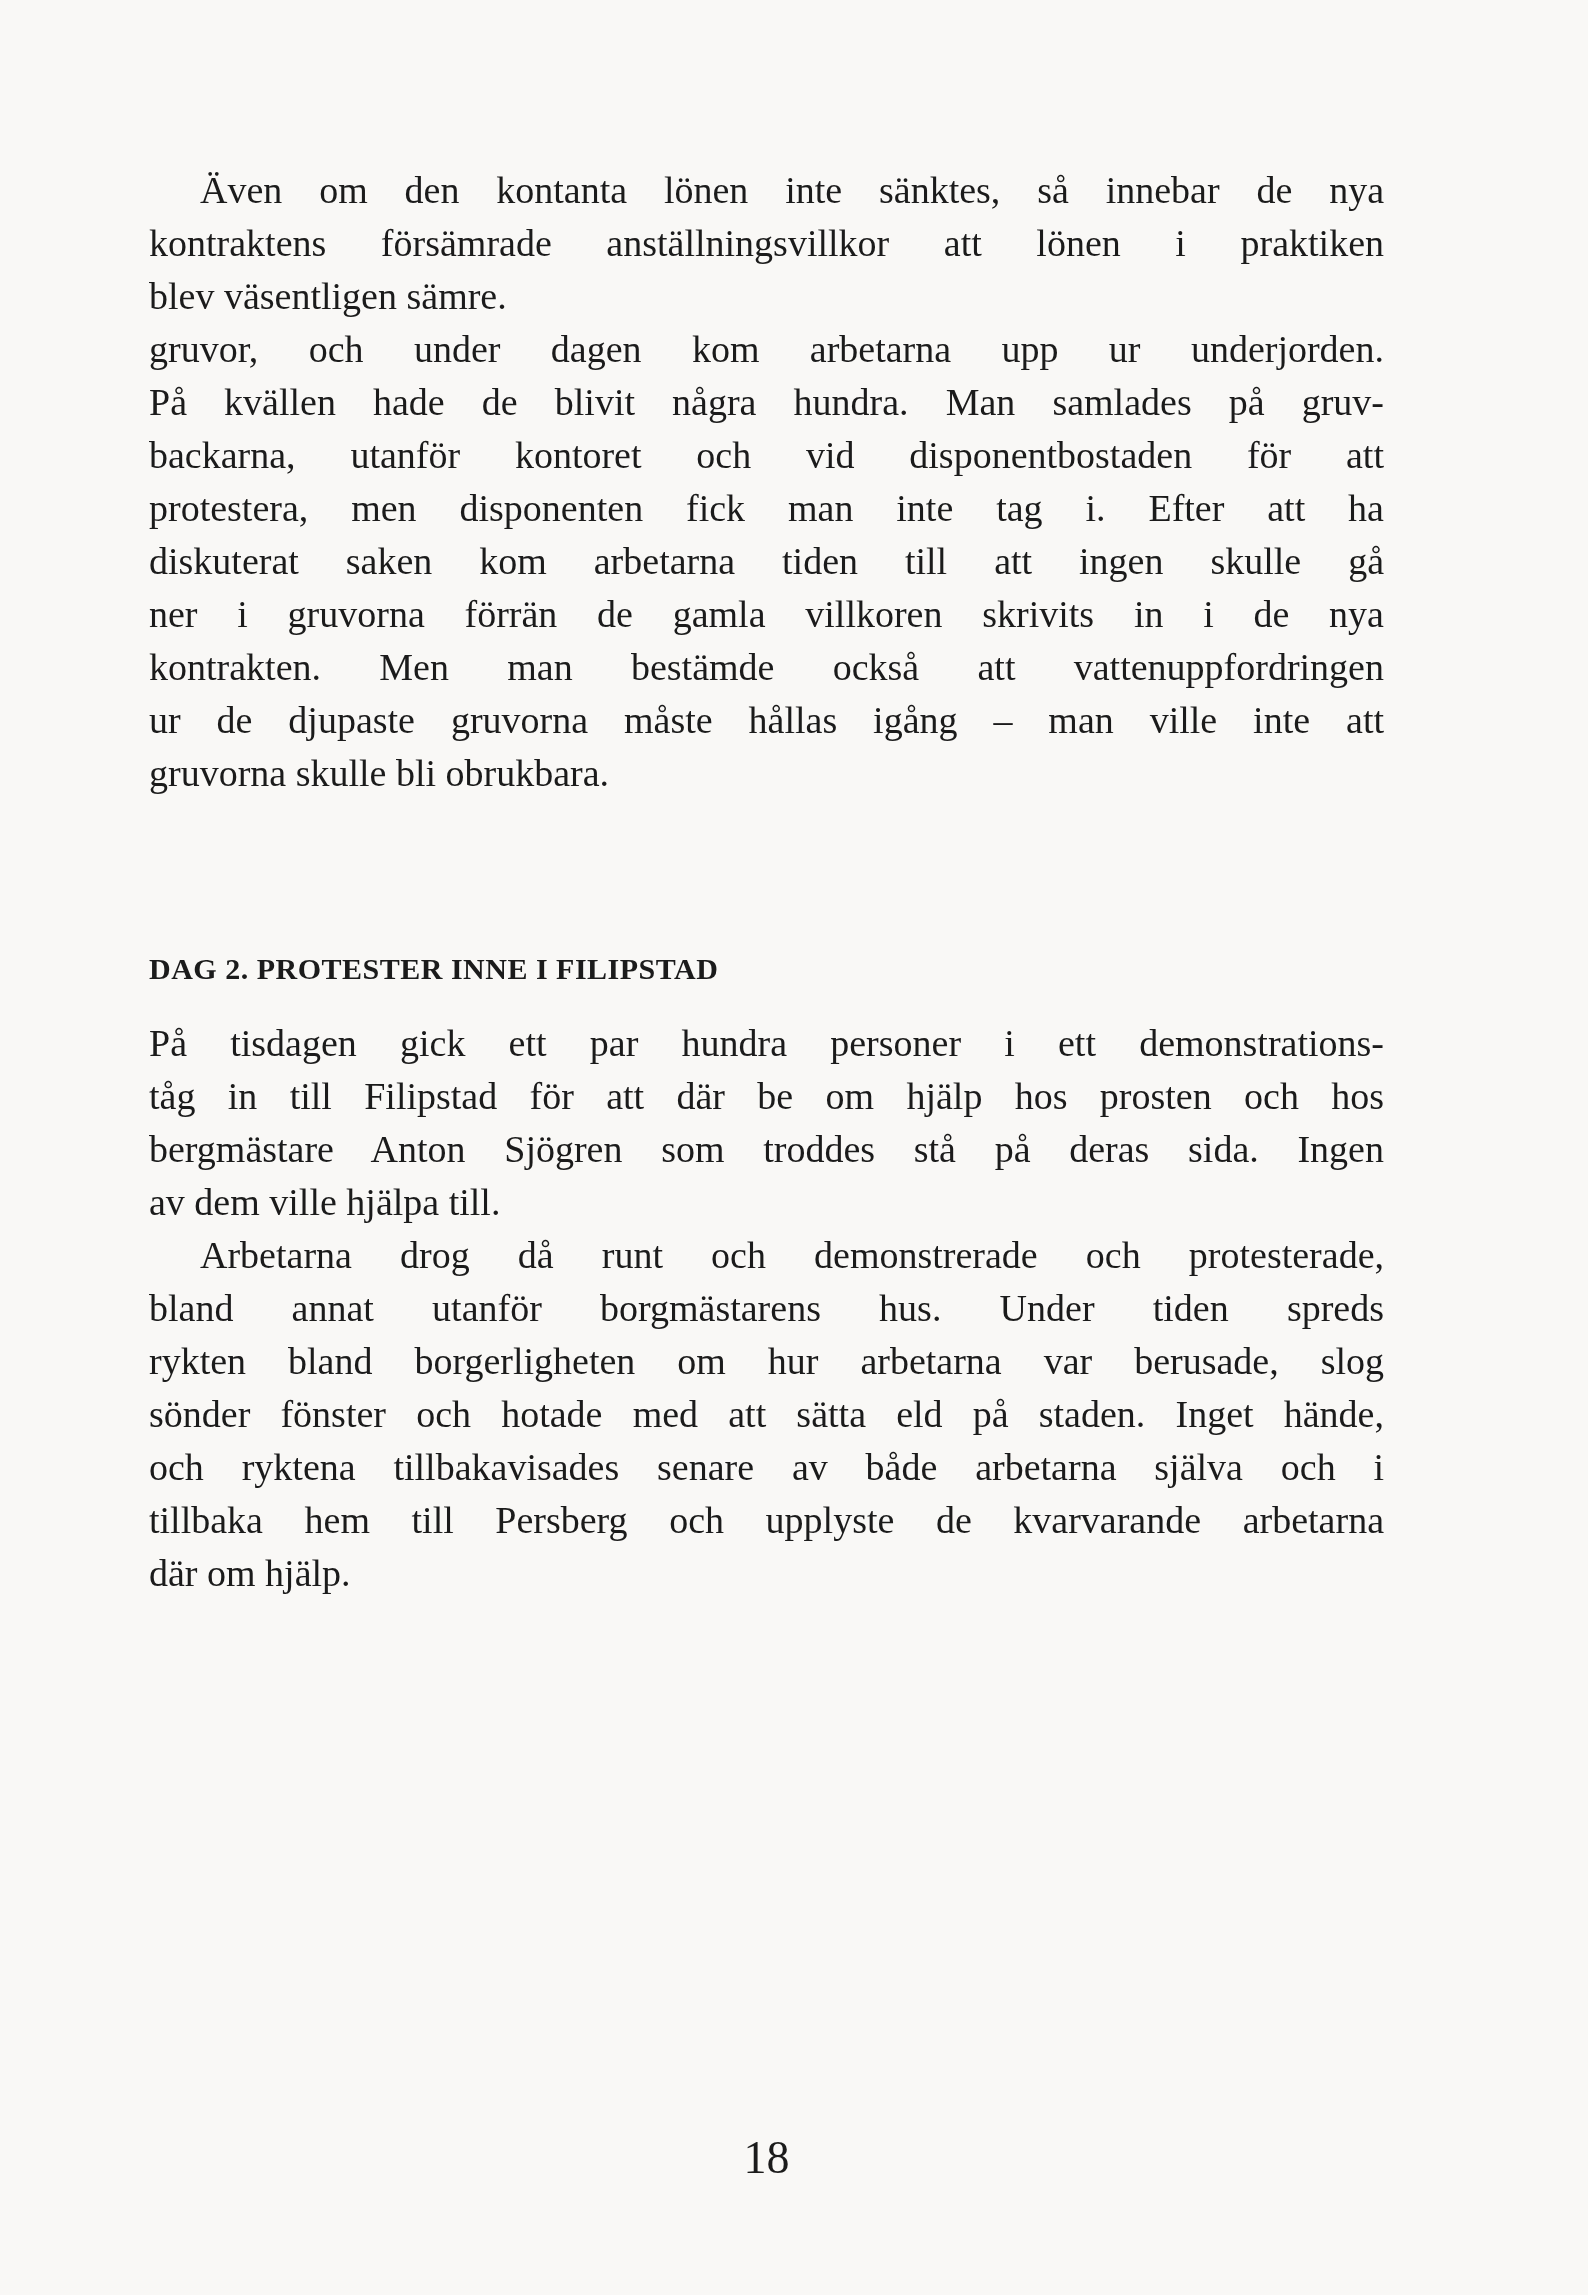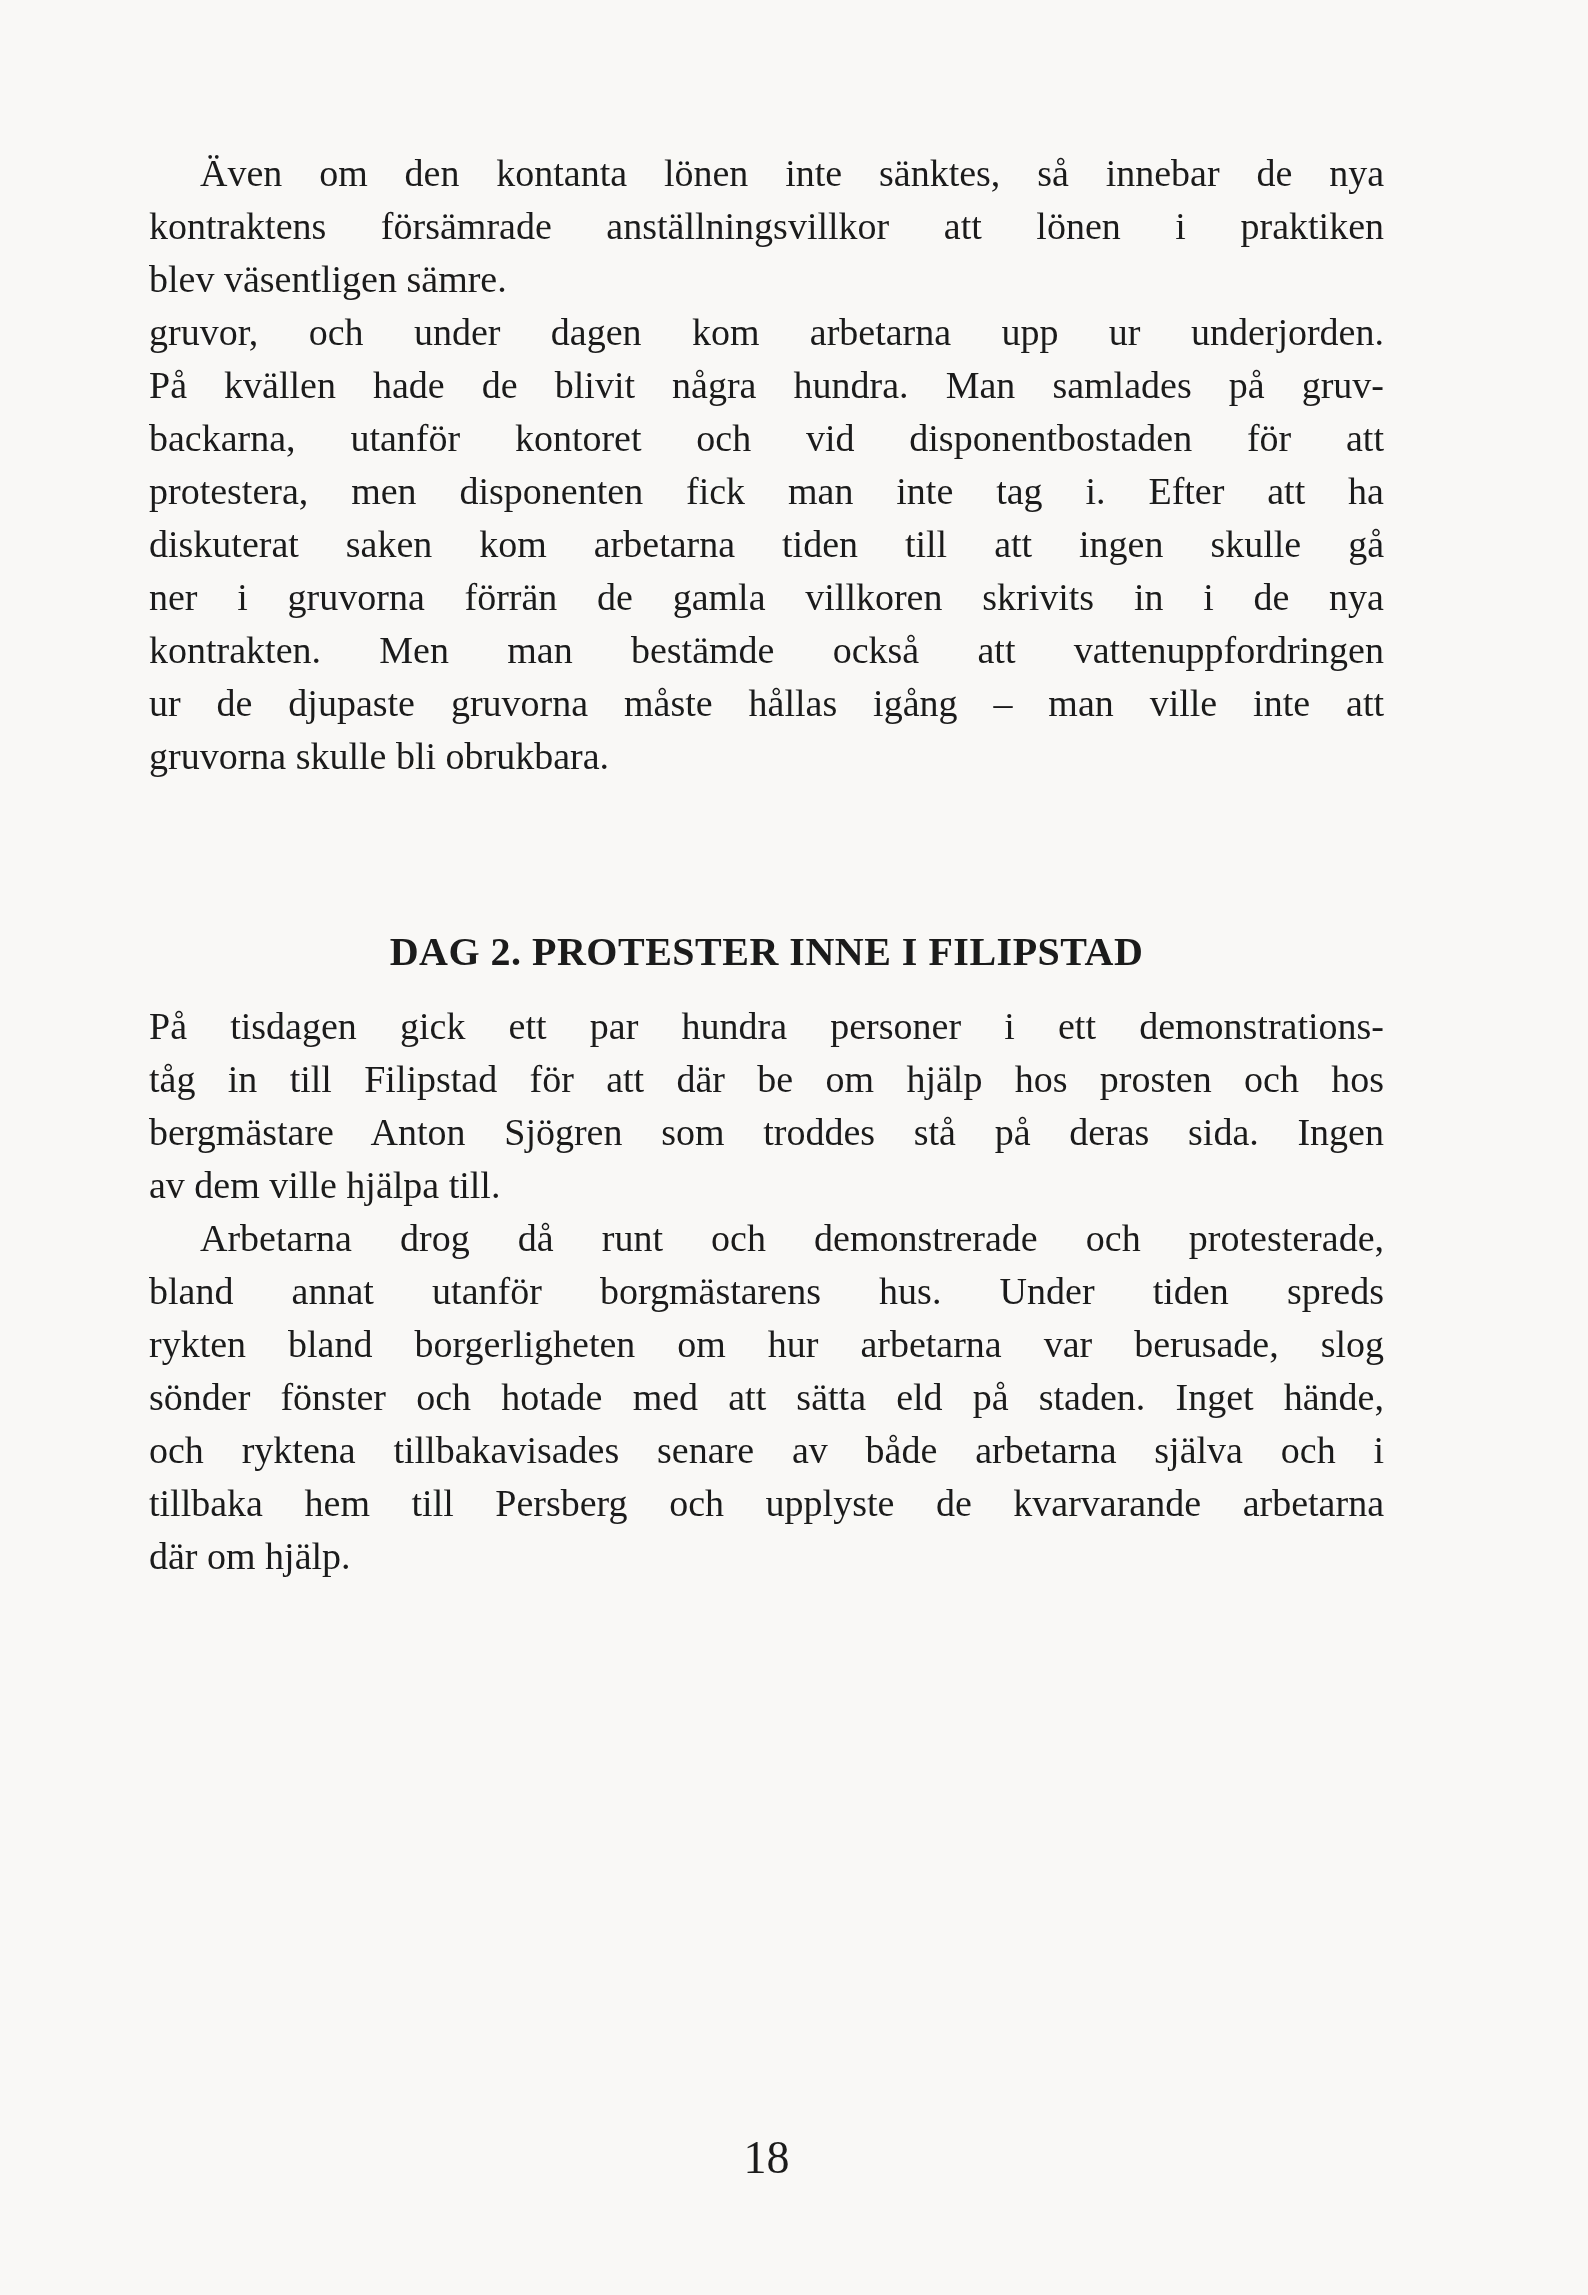--- a/index.html
+++ b/index.html
@@ -11,38 +11,37 @@
     width:1589px;
     height:2296px;
     position:relative;
     background:var(--paper);
     overflow:hidden;
     font-family:"Liberation Serif","DejaVu Serif",serif;
   }
   .text-block{
     position:absolute;
     left:149px;
-    top:147px;
+    top:164px;
     width:1235px;
     font-size:38px;
     line-height:53px;
     color:var(--ink);
   }
   .text-block p{margin:0;}
   p.space-line{margin-top:54px;}
   .line{display:block;}
   .line.j{text-align:justify;text-align-last:justify;}
   .line.ind{text-indent:51px;}
   .heading{
     margin:142px 0 21.7px 0;
     font-weight:bold;
-    font-size:40px;
+    font-size:30px;
     line-height:53px;
     letter-spacing:0.5px;
-    text-align:center;
   }
   .folio{
     position:absolute;
     left:149px;
     top:2139px;
     width:1235px;
     text-align:center;
     font-size:46px;
     line-height:38px;
     color:var(--ink);

